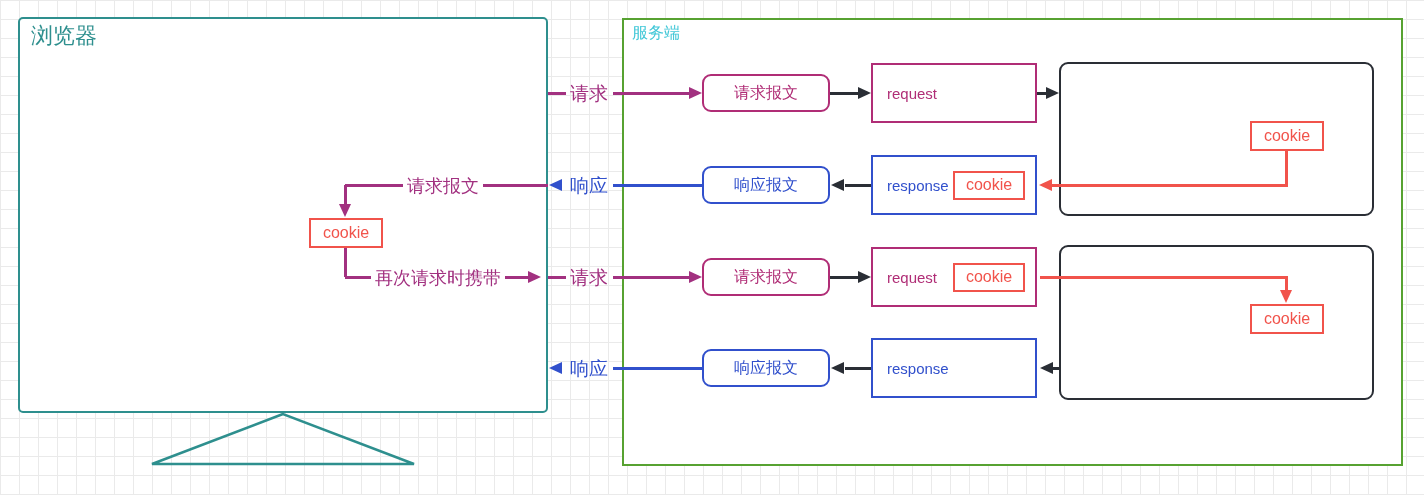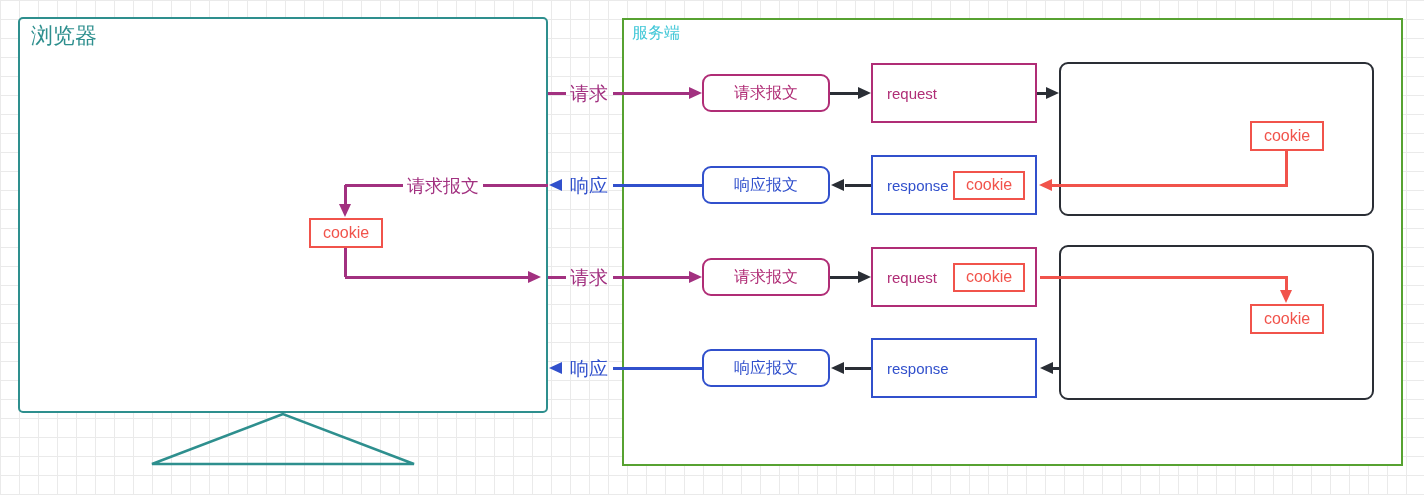--- a/index.html
+++ b/index.html
@@ -93,20 +93,21 @@
   <div class="lane-label c-blue" style="left:589px;top:186px;">响应</div>
   <div class="arr arr-l c-blue" style="left:549px;top:179px;"></div>
 
   <div class="hline bg-purple" style="left:345px;top:184px;width:203px;"></div>
   <div class="flow-label" style="left:443px;top:186px;">请求报文</div>
   <div class="vline bg-purple" style="left:344px;top:185px;height:21px;"></div>
   <div class="arr arr-d c-purple" style="left:339px;top:204px;"></div>
   <div class="ckbox" style="left:309px;top:218px;">cookie</div>
   <div class="vline bg-purple" style="left:344px;top:248px;height:29px;"></div>
   <div class="hline bg-purple" style="left:345px;top:276px;width:184px;"></div>
+  <div class="flow-label" style="left:438px;top:278px;">再次请求时携带</div>
   <div class="arr arr-r c-purple" style="left:528px;top:271px;"></div>
 
   <div class="hline bg-purple" style="left:548px;top:276px;width:18px;"></div>
   <div class="hline bg-purple" style="left:613px;top:276px;width:77px;"></div>
   <div class="arr arr-r c-purple" style="left:689px;top:271px;"></div>
   <div class="lane-label c-purple" style="left:589px;top:278px;">请求</div>
   <div class="msg-box magenta" style="top:258px;">请求报文</div>
   <div class="hline bg-black" style="left:830px;top:276px;width:28px;"></div>
   <div class="arr arr-r c-black" style="left:858px;top:271px;"></div>
   <div class="obj-box magenta" style="top:247px;">

